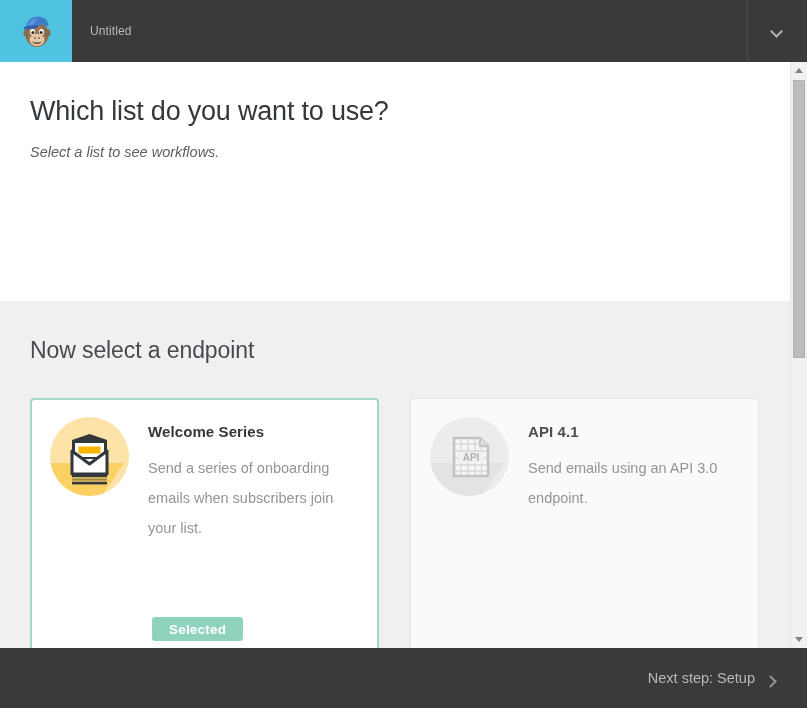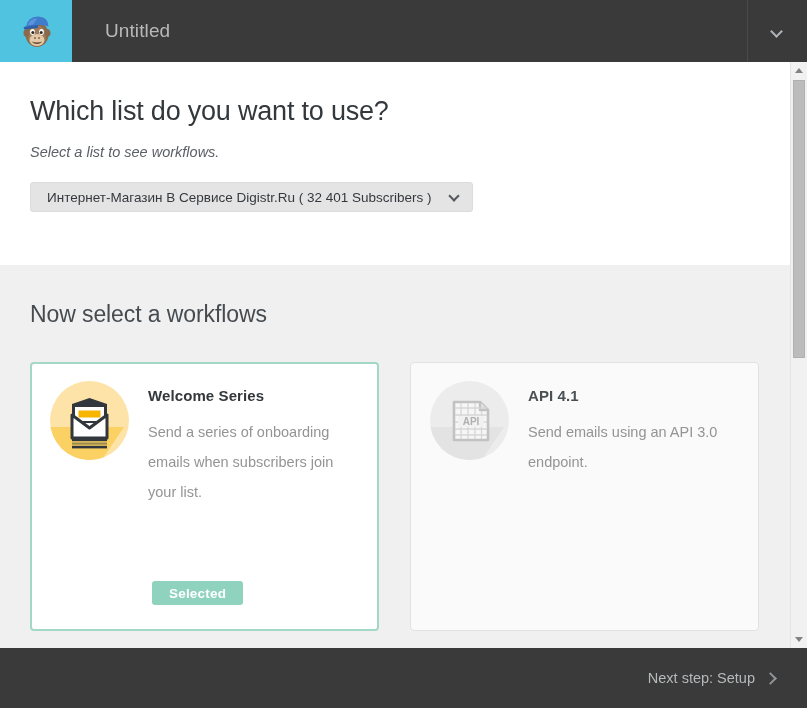--- a/index.html
+++ b/index.html
@@ -46,23 +46,23 @@
   .freddie {
     width: 44px;
     height: 44px;
     position: relative;
     display: block;
   }
   .header-title {
     flex: 1 1 auto;
     display: flex;
     align-items: center;
-    padding-left: 33px;
+    padding-left: 18px;
     color: #b8b8b8;
-    font-size: 19px;
+    font-size: 12px;
     letter-spacing: .1px;
   }
   .header-right {
     width: 59px;
     flex: 0 0 59px;
     border-left: 1px solid #4a4a4a;
     display: flex;
     align-items: center;
     justify-content: center;
     cursor: pointer;
@@ -93,21 +93,21 @@
   .content {
     position: absolute;
     top: 0; left: 0;
     width: 790px;
   }
 
   
   .panel-white {
     background: #ffffff;
     padding: 0 0 0 0;
-    height: 203px;
+    height: 239px;
     box-sizing: border-box;
   }
   h1.page-title {
     margin: 0;
     padding: 34px 0 0 30px;
     font-size: 27px;
     font-weight: normal;
     color: #33383c;
     letter-spacing: -.2px;
   }
@@ -327,21 +327,21 @@
     width: 807px;
     height: 60px;
     background: #3a3a3a;
     display: flex;
     align-items: center;
     justify-content: flex-end;
     z-index: 20;
   }
   .next-step {
     display: inline-flex;
-    align-items: center;
+    align-items: flex-end;
     color: #b6babd;
     font-size: 14.5px;
     padding-right: 32px;
     cursor: pointer;
   }
   .next-step .arrow-r {
     margin-left: 11px;
     width: 9px; height: 9px;
     position: relative;
   }
@@ -398,30 +398,24 @@
       <span class="chev-down"></span>
     </div>
   </div>
 
   <div class="scrollzone">
     <div class="content">
 
       <div class="panel-white">
         <h1 class="page-title">Which list do you want to use?</h1>
         <p class="subtitle">Select a list to see workflows.</p>
-        <div class="select-wrap">
-          <div class="list-select">
-            <span class="sel-text">Интернет-Магазин В Сервисе Digistr.Ru ( 32 401 Subscribers )</span>
-            <span class="caret"></span>
-          </div>
-        </div>
       </div>
 
       <div class="panel-grey">
-        <h2 class="section-title">Now select a workflows</h2>
+        <h2 class="section-title">Now select a endpoint</h2>
 
         <div class="cards">
 
           <div class="card selected">
             <div class="card-inner">
               <div class="icon-circle yellow">
                 <div class="shade"></div>
                 <svg class="icon-svg" viewBox="0 0 79 79">
 
                   <path d="M22 23 L39.5 17 L57 23 L57 55 L22 55 Z" fill="#31373c"></path>

